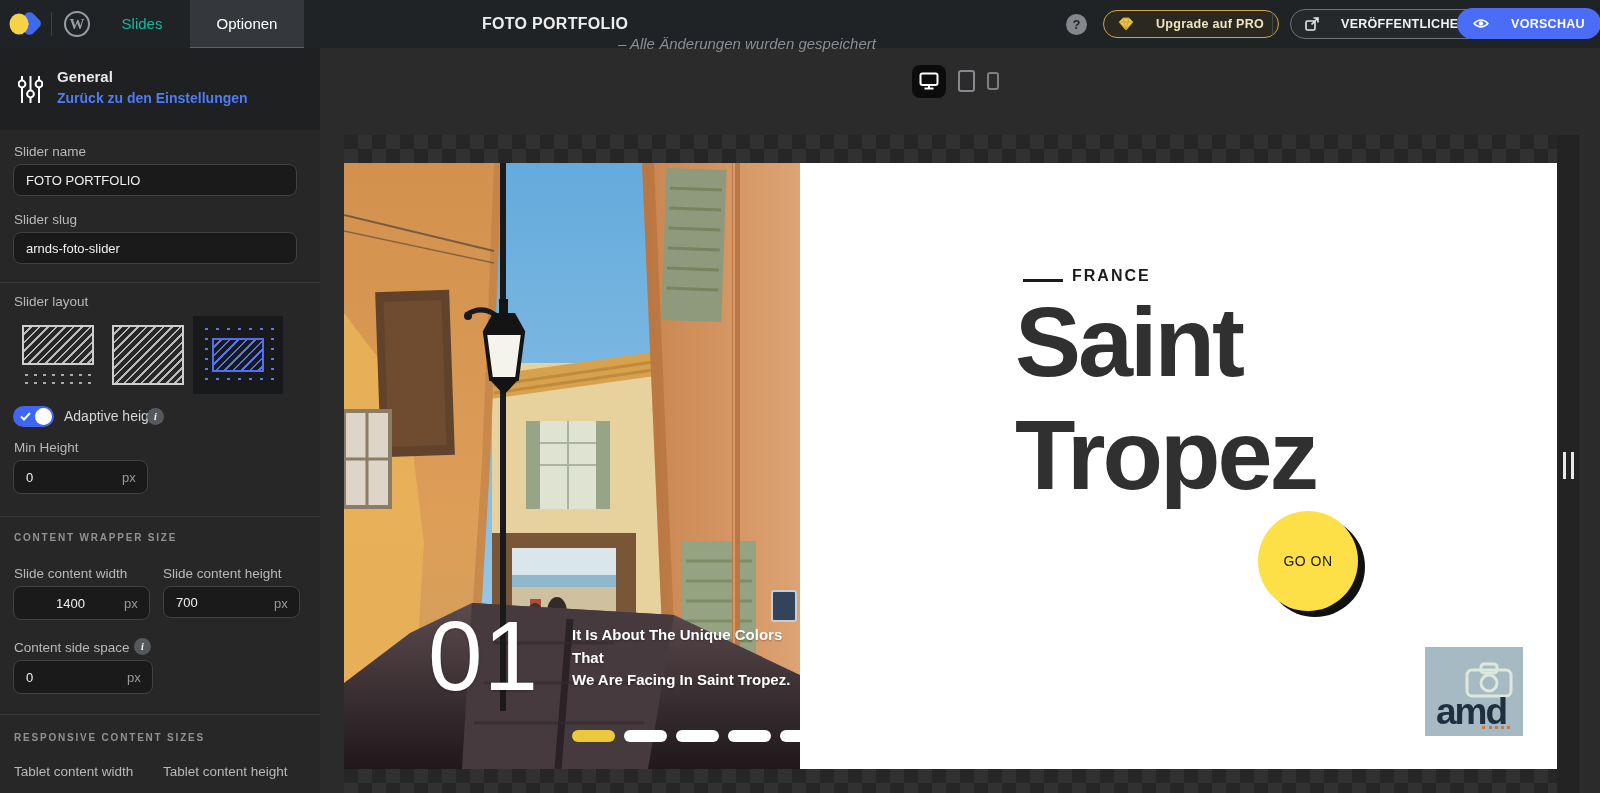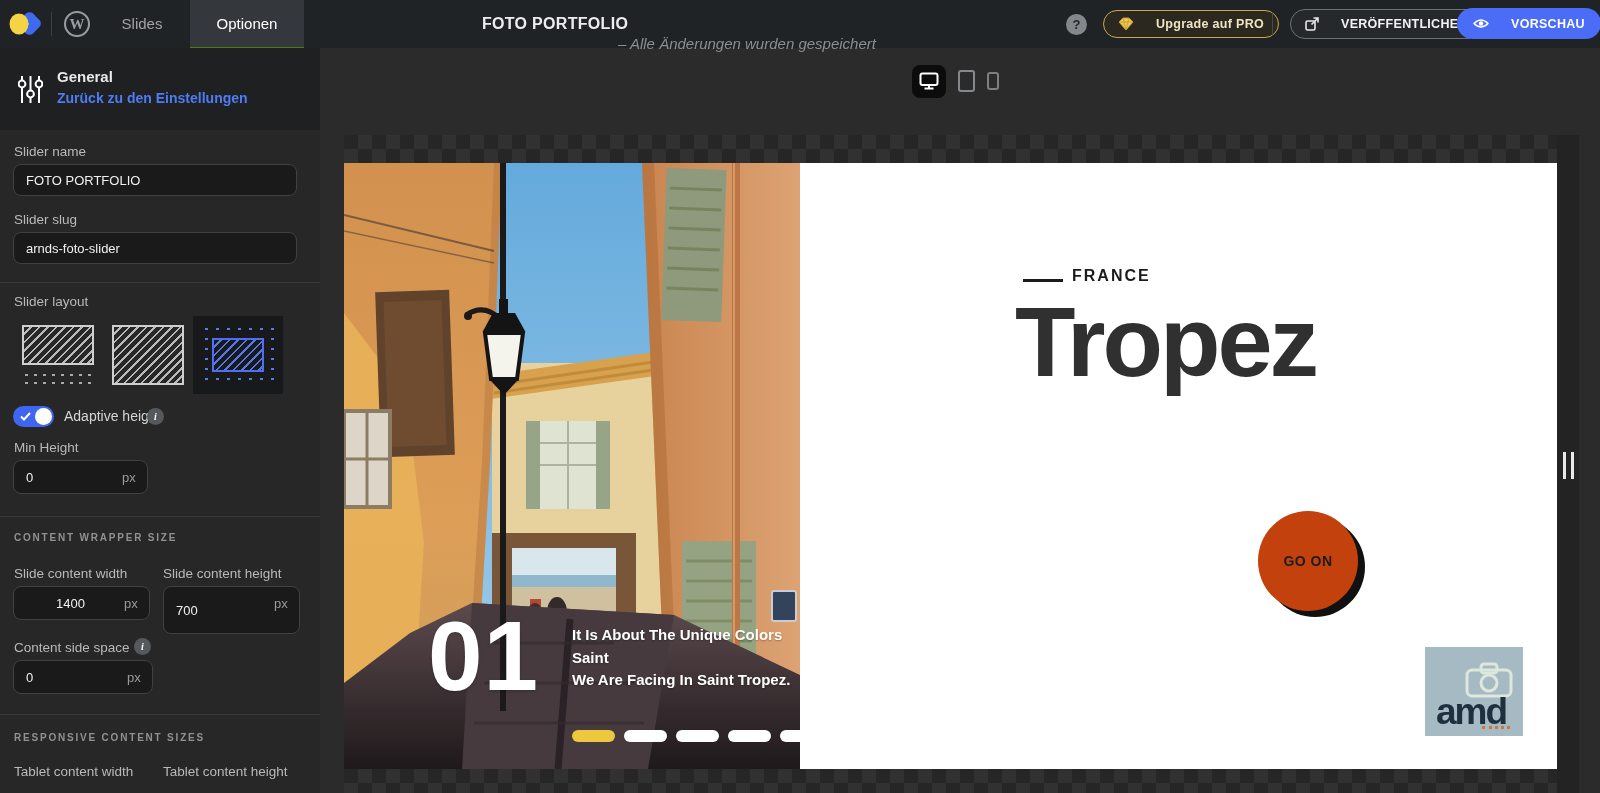--- a/index.html
+++ b/index.html
@@ -7,21 +7,21 @@
               font-family:"Liberation Sans", sans-serif; }
 
   
   #topbar { position:absolute; left:0; top:0; width:1600px; height:48px; background:#202326; z-index:50; }
   .tb-logo { position:absolute; left:8px; top:9px; width:34px; height:30px; cursor:pointer; }
   .tb-vdiv { position:absolute; left:51px; top:12px; width:1px; height:24px; background:#3c3f43; }
   .wp-logo { position:absolute; left:64px; top:11px; width:26px; height:26px; border:2px solid #989da3;
              border-radius:50%; color:#989da3; font-weight:bold; font-size:15px; text-align:center;
              line-height:22px; font-family:"Liberation Serif", serif; cursor:pointer; }
   .tb-tab { position:absolute; top:0; height:48px; line-height:48px; text-align:center;
-            color:#a3a3a3; font-size:15px; cursor:pointer; }
+            color:#14b8a6; font-size:15px; cursor:pointer; }
   .tb-tab.slides { left:104px; width:76px; }
   .tb-tab.optionen { left:190px; width:114px; background:#34383c; border-bottom:1px solid #4d7c0f; color:#fff; }
   .tb-title { position:absolute; left:482px; top:0; height:48px; line-height:48px;
               color:#ededed; font-size:16px; font-weight:bold; letter-spacing:.3px; }
   .tb-status { position:absolute; left:618px; top:0; height:48px; line-height:48px;
                color:#8b8f94; font-size:15px; font-style:italic;margin-top:20px; }
   .tb-help { position:absolute; left:1066px; top:14px; width:21px; height:21px; border-radius:50%;
              background:#84888d; color:#23262a; font-size:13px; font-weight:bold; text-align:center;
              line-height:21px; cursor:pointer; }
   .tb-btn { position:absolute; display:flex; align-items:center; gap:22px; border-radius:16px;
@@ -78,37 +78,37 @@
     background-image:
       linear-gradient(45deg,#313131 25%,transparent 25%,transparent 75%,#313131 75%),
       linear-gradient(45deg,#313131 25%,transparent 25%,transparent 75%,#313131 75%);
     background-size:28px 28px; background-position:0 0,14px 14px; }
   .checker.top { top:87px; height:28px; }
   .checker.bottom { top:721px; height:24px; }
 
   #slide { position:absolute; left:24px; top:115px; width:1213px; height:606px; background:#ffffff; overflow:hidden; }
   .photo { position:absolute; left:0; top:0; width:456px; height:606px; }
 
-  .slide-number { position:absolute; left:84px; top:444px; color:#fff; font-size:98px; font-weight:bold;
+  .slide-number { position:absolute; left:84px; top:444px; color:#fff; font-size:98px; font-weight:normal;
                   letter-spacing:1px; line-height:1; text-shadow:0 1px 3px rgba(0,0,0,.25); }
   .caption { position:absolute; left:228px; top:461px; width:225px; color:#fff; font-size:15px;
              font-weight:bold; line-height:1.5; text-shadow:0 1px 2px rgba(0,0,0,.3); }
   .pagination { position:absolute; left:228px; top:567px; display:flex; gap:9px; }
   .pill { width:43px; height:12px; border-radius:6px; background:#fff; cursor:pointer; }
   .pill.active { background:#ecc83e; }
 
   .content { position:absolute; left:456px; top:0; width:757px; height:606px; }
   .tag-dash { position:absolute; left:223px; top:116px; width:40px; height:3px; background:#1b1b1b; }
   .tagline { position:absolute; left:272px; top:104px; color:#1b1b1b; font-size:16px; font-weight:bold;
              letter-spacing:2px; }
   .big-title { position:absolute; left:215px; top:122px; color:#303030; font-size:99px; font-weight:bold;
                letter-spacing:-3px; line-height:113px; }
   .cta { position:absolute; left:458px; top:348px; width:100px; height:100px; border-radius:50%;
-         background:#c2410c; box-shadow:7px 6px 0 #111111; display:flex; align-items:center;
-         justify-content:center; color:#1c1c1c; font-size:14px; font-weight:bold; letter-spacing:.5px;
+         background:#fde047; box-shadow:7px 6px 0 #111111; display:flex; align-items:center;
+         justify-content:center; color:#1c1c1c; font-size:14px; font-weight:normal; letter-spacing:.5px;
          cursor:pointer; }
   .brand-box { position:absolute; left:625px; top:484px; width:98px; height:89px; background:#a6bac4; }
   .brand-box svg.cam { position:absolute; right:9px; top:14px; }
   .brand-text { position:absolute; left:11px; bottom:6px; color:#1e3040; font-size:37px; font-weight:bold;
                 letter-spacing:-2px; line-height:1; }
   .brand-dots { position:absolute; right:13px; bottom:7px; width:28px; border-bottom:3px dotted #d0763b; }
 
   .resize-strip { position:absolute; left:1237px; top:87px; width:22px; height:658px; background:#232323; }
   .resize-handle { position:absolute; left:6px; top:317px; width:11px; height:27px; cursor:col-resize; }
   .resize-handle span { position:absolute; top:0; width:3px; height:27px; background:#e8e8e8; }
@@ -204,21 +204,21 @@
   <input class="f-input" style="left: 13px; top: 412px; width: 135px; height: 34px;" value="0">
   <span class="f-unit" style="left:122px; top:422px;">px</span>
 
   <div class="s-div" style="top:468px;"></div>
   <div class="s-section" style="top:484px;">CONTENT WRAPPER SIZE</div>
 
   <div class="f-label" style="left:14px; top:518px;">Slide content width</div>
   <div class="f-label" style="left:163px; top:518px;">Slide content height</div>
   <input class="f-input" style="left: 13px; top: 538px; width: 137px; height: 34px; padding-left: 42px;" value="1400">
   <span class="f-unit" style="left:124px; top:548px;">px</span>
-  <input class="f-input" style="left: 163px; top: 538px; width: 137px; height: 48px;" value="700">
+  <input class="f-input" style="left: 163px; top: 538px; width: 137px; height: 32px;" value="700">
   <span class="f-unit" style="left:274px; top:548px;">px</span>
 
   <div class="f-label" style="left:14px; top:592px;">Content side space</div>
   <div class="info-dot" style="left:134px; top:590px;">i</div>
   <input class="f-input" style="left: 13px; top: 612px; width: 140px; height: 34px;" value="0">
   <span class="f-unit" style="left:127px; top:622px;">px</span>
 
   <div class="s-div" style="top:666px;"></div>
   <div class="s-section" style="top:684px;">RESPONSIVE CONTENT SIZES</div>
   <div class="f-label" style="left:14px; top:716px;">Tablet content width</div>
@@ -314,35 +314,36 @@
       <path d="M122,152 Q140,140 156,156" stroke="#1a1a1a" stroke-width="5" fill="none"></path>
       <circle cx="124" cy="153" r="4" fill="#1a1a1a"></circle>
       <rect x="155" y="136" width="9" height="14" fill="#141414"></rect>
       <polygon points="139,168 181,168 171,150 149,150" fill="#141414"></polygon>
       <polygon points="141,170 179,170 173,216 147,216" fill="#f4f3ec" stroke="#141414" stroke-width="4"></polygon>
       <polygon points="147,218 173,218 160,232" fill="#141414"></polygon>
     </svg>
 
     <div class="slide-number">01</div>
     <div class="caption">
-      <div>It Is About The Unique Colors Saint</div>
+      <div>It Is About The Unique Colors That</div>
       <div>We Are Facing In Saint Tropez.</div>
     </div>
     <div class="pagination">
       <div class="pill active"></div>
       <div class="pill"></div>
       <div class="pill"></div>
       <div class="pill"></div>
       <div class="pill"></div>
     </div>
 
     <div class="content">
       <div class="tag-dash"></div>
       <div class="tagline">FRANCE</div>
       <div class="big-title">
+        <div>Saint</div>
         <div>Tropez</div>
       </div>
       <div class="cta">GO ON</div>
       <div class="brand-box">
         <svg class="cam" width="50" height="38" viewBox="0 0 50 38">
           <rect x="3" y="9" width="44" height="26" rx="5" fill="none" stroke="#dde8dc" stroke-width="3"></rect>
           <rect x="17" y="3" width="16" height="9" rx="3" fill="none" stroke="#dde8dc" stroke-width="3"></rect>
           <circle cx="25" cy="22" r="8" fill="none" stroke="#dde8dc" stroke-width="3"></circle>
         </svg>
         <div class="brand-text">amd</div>

